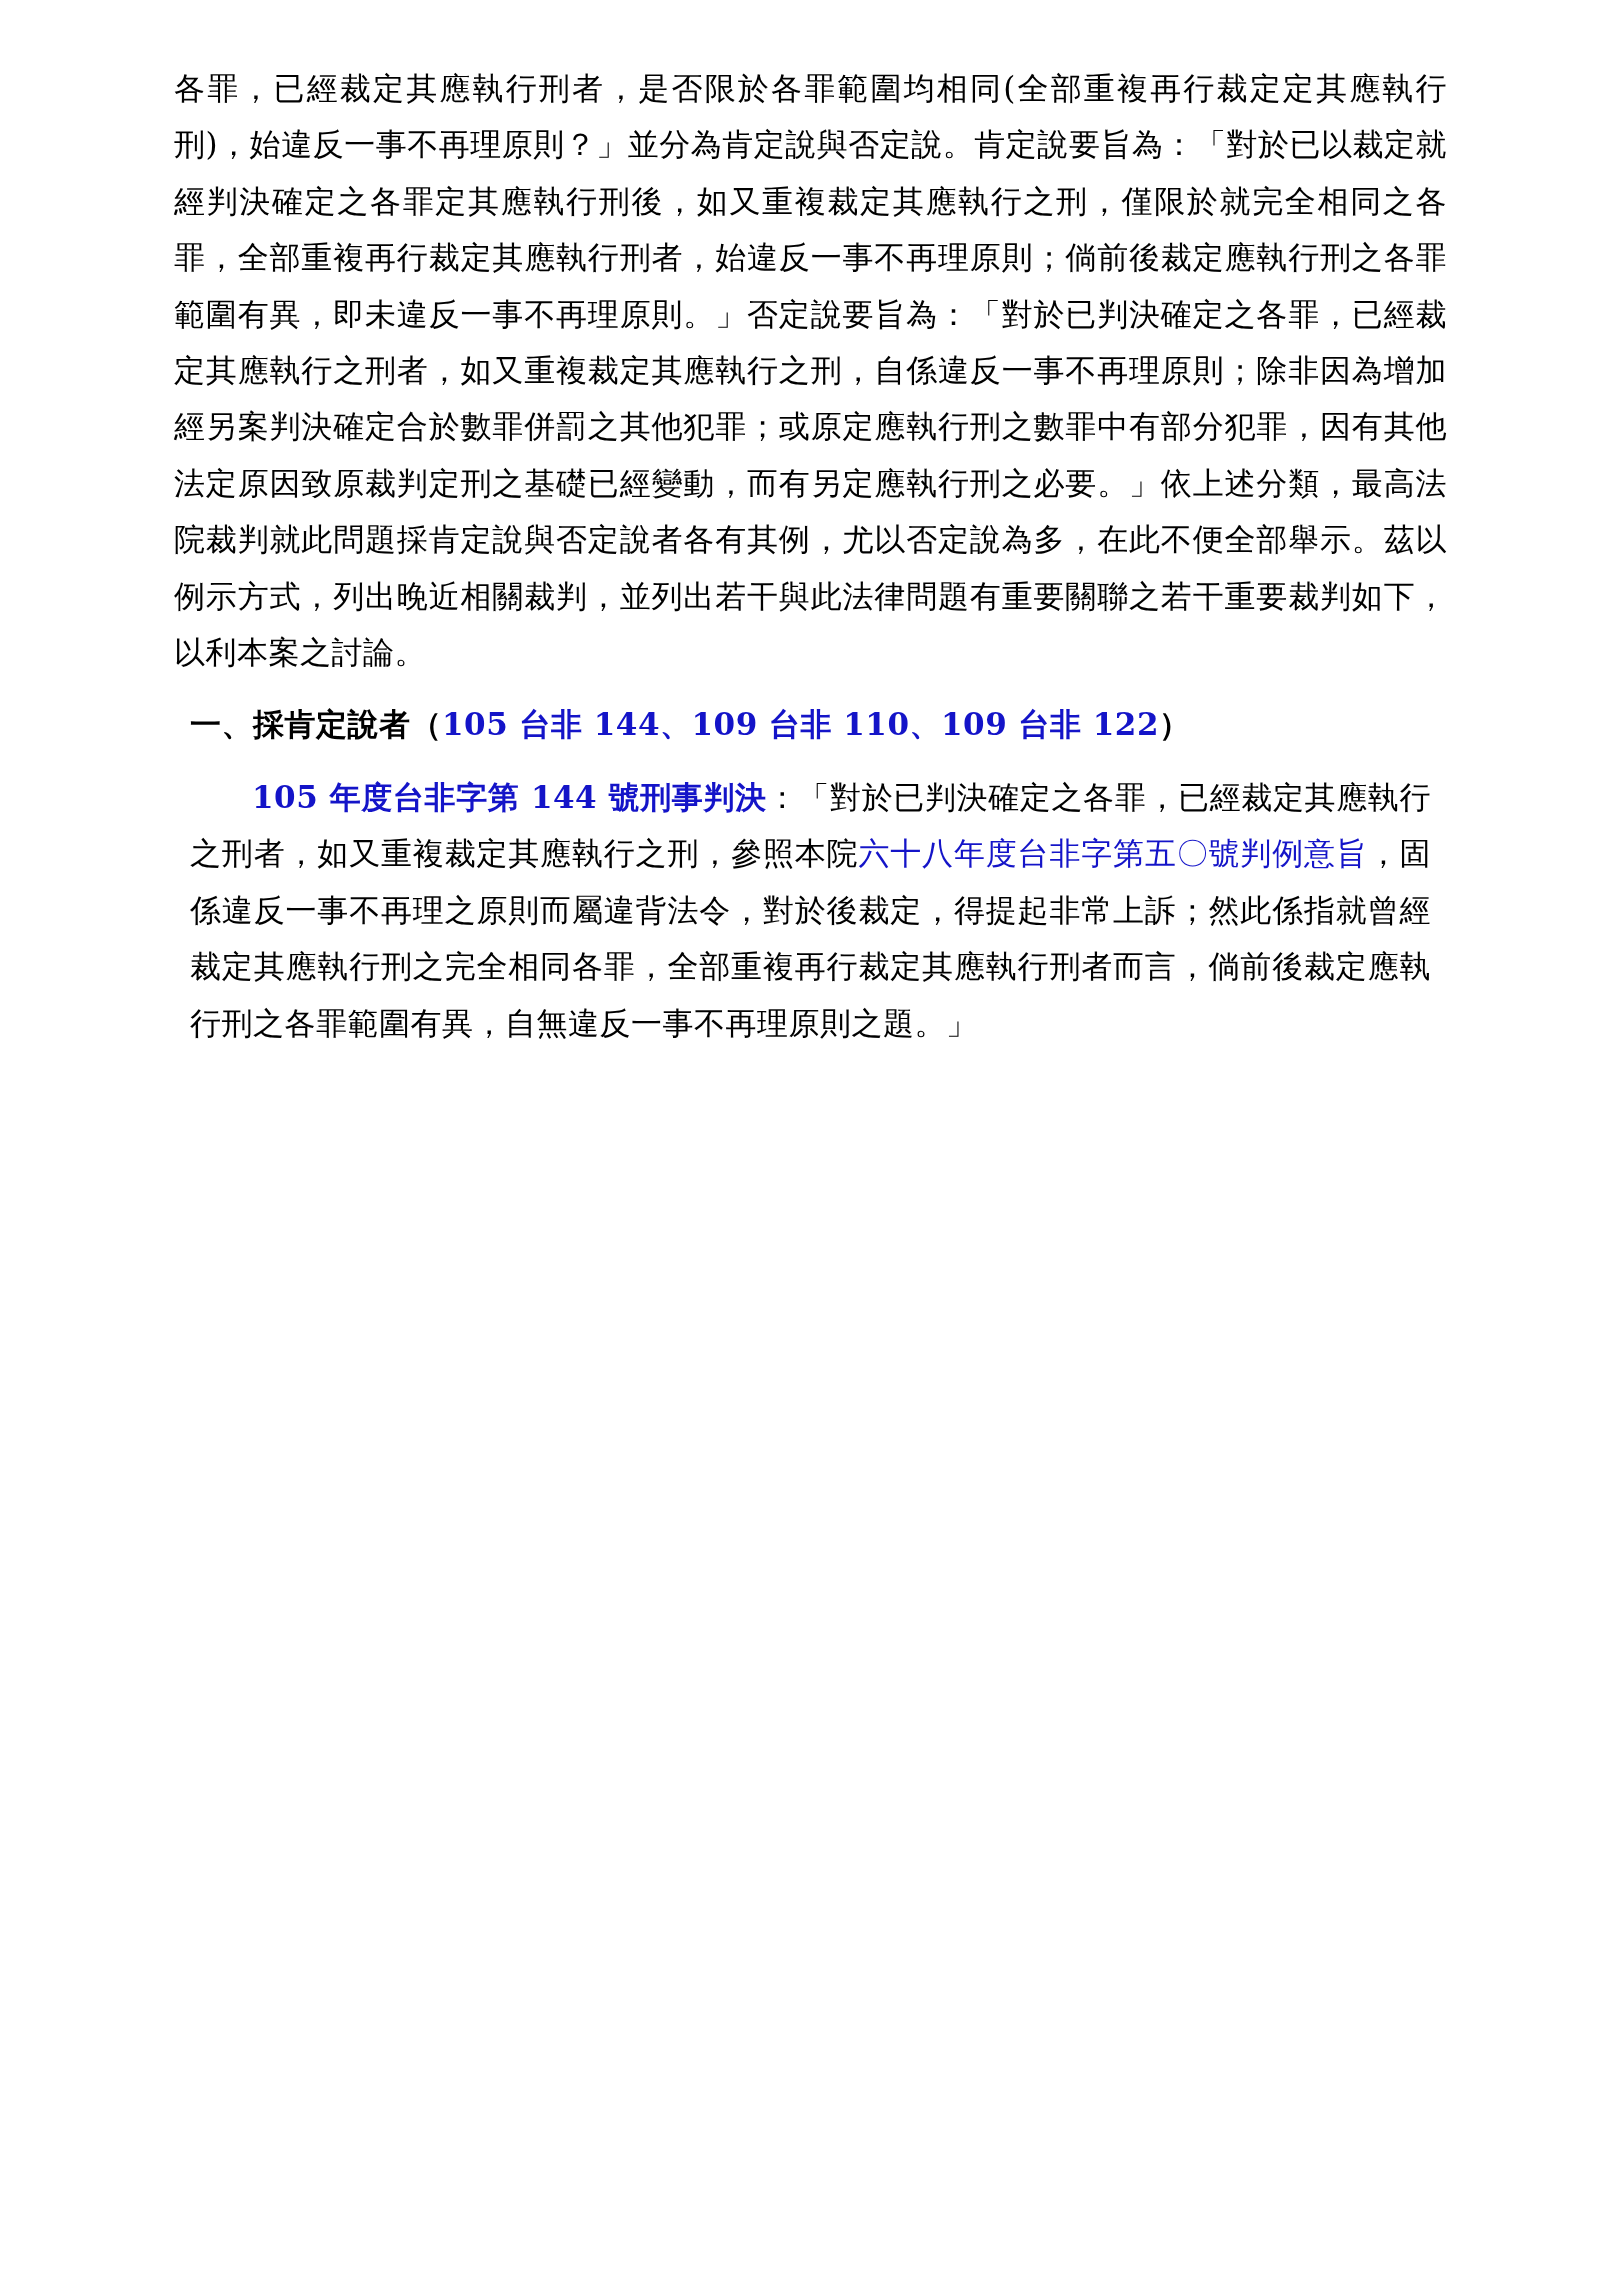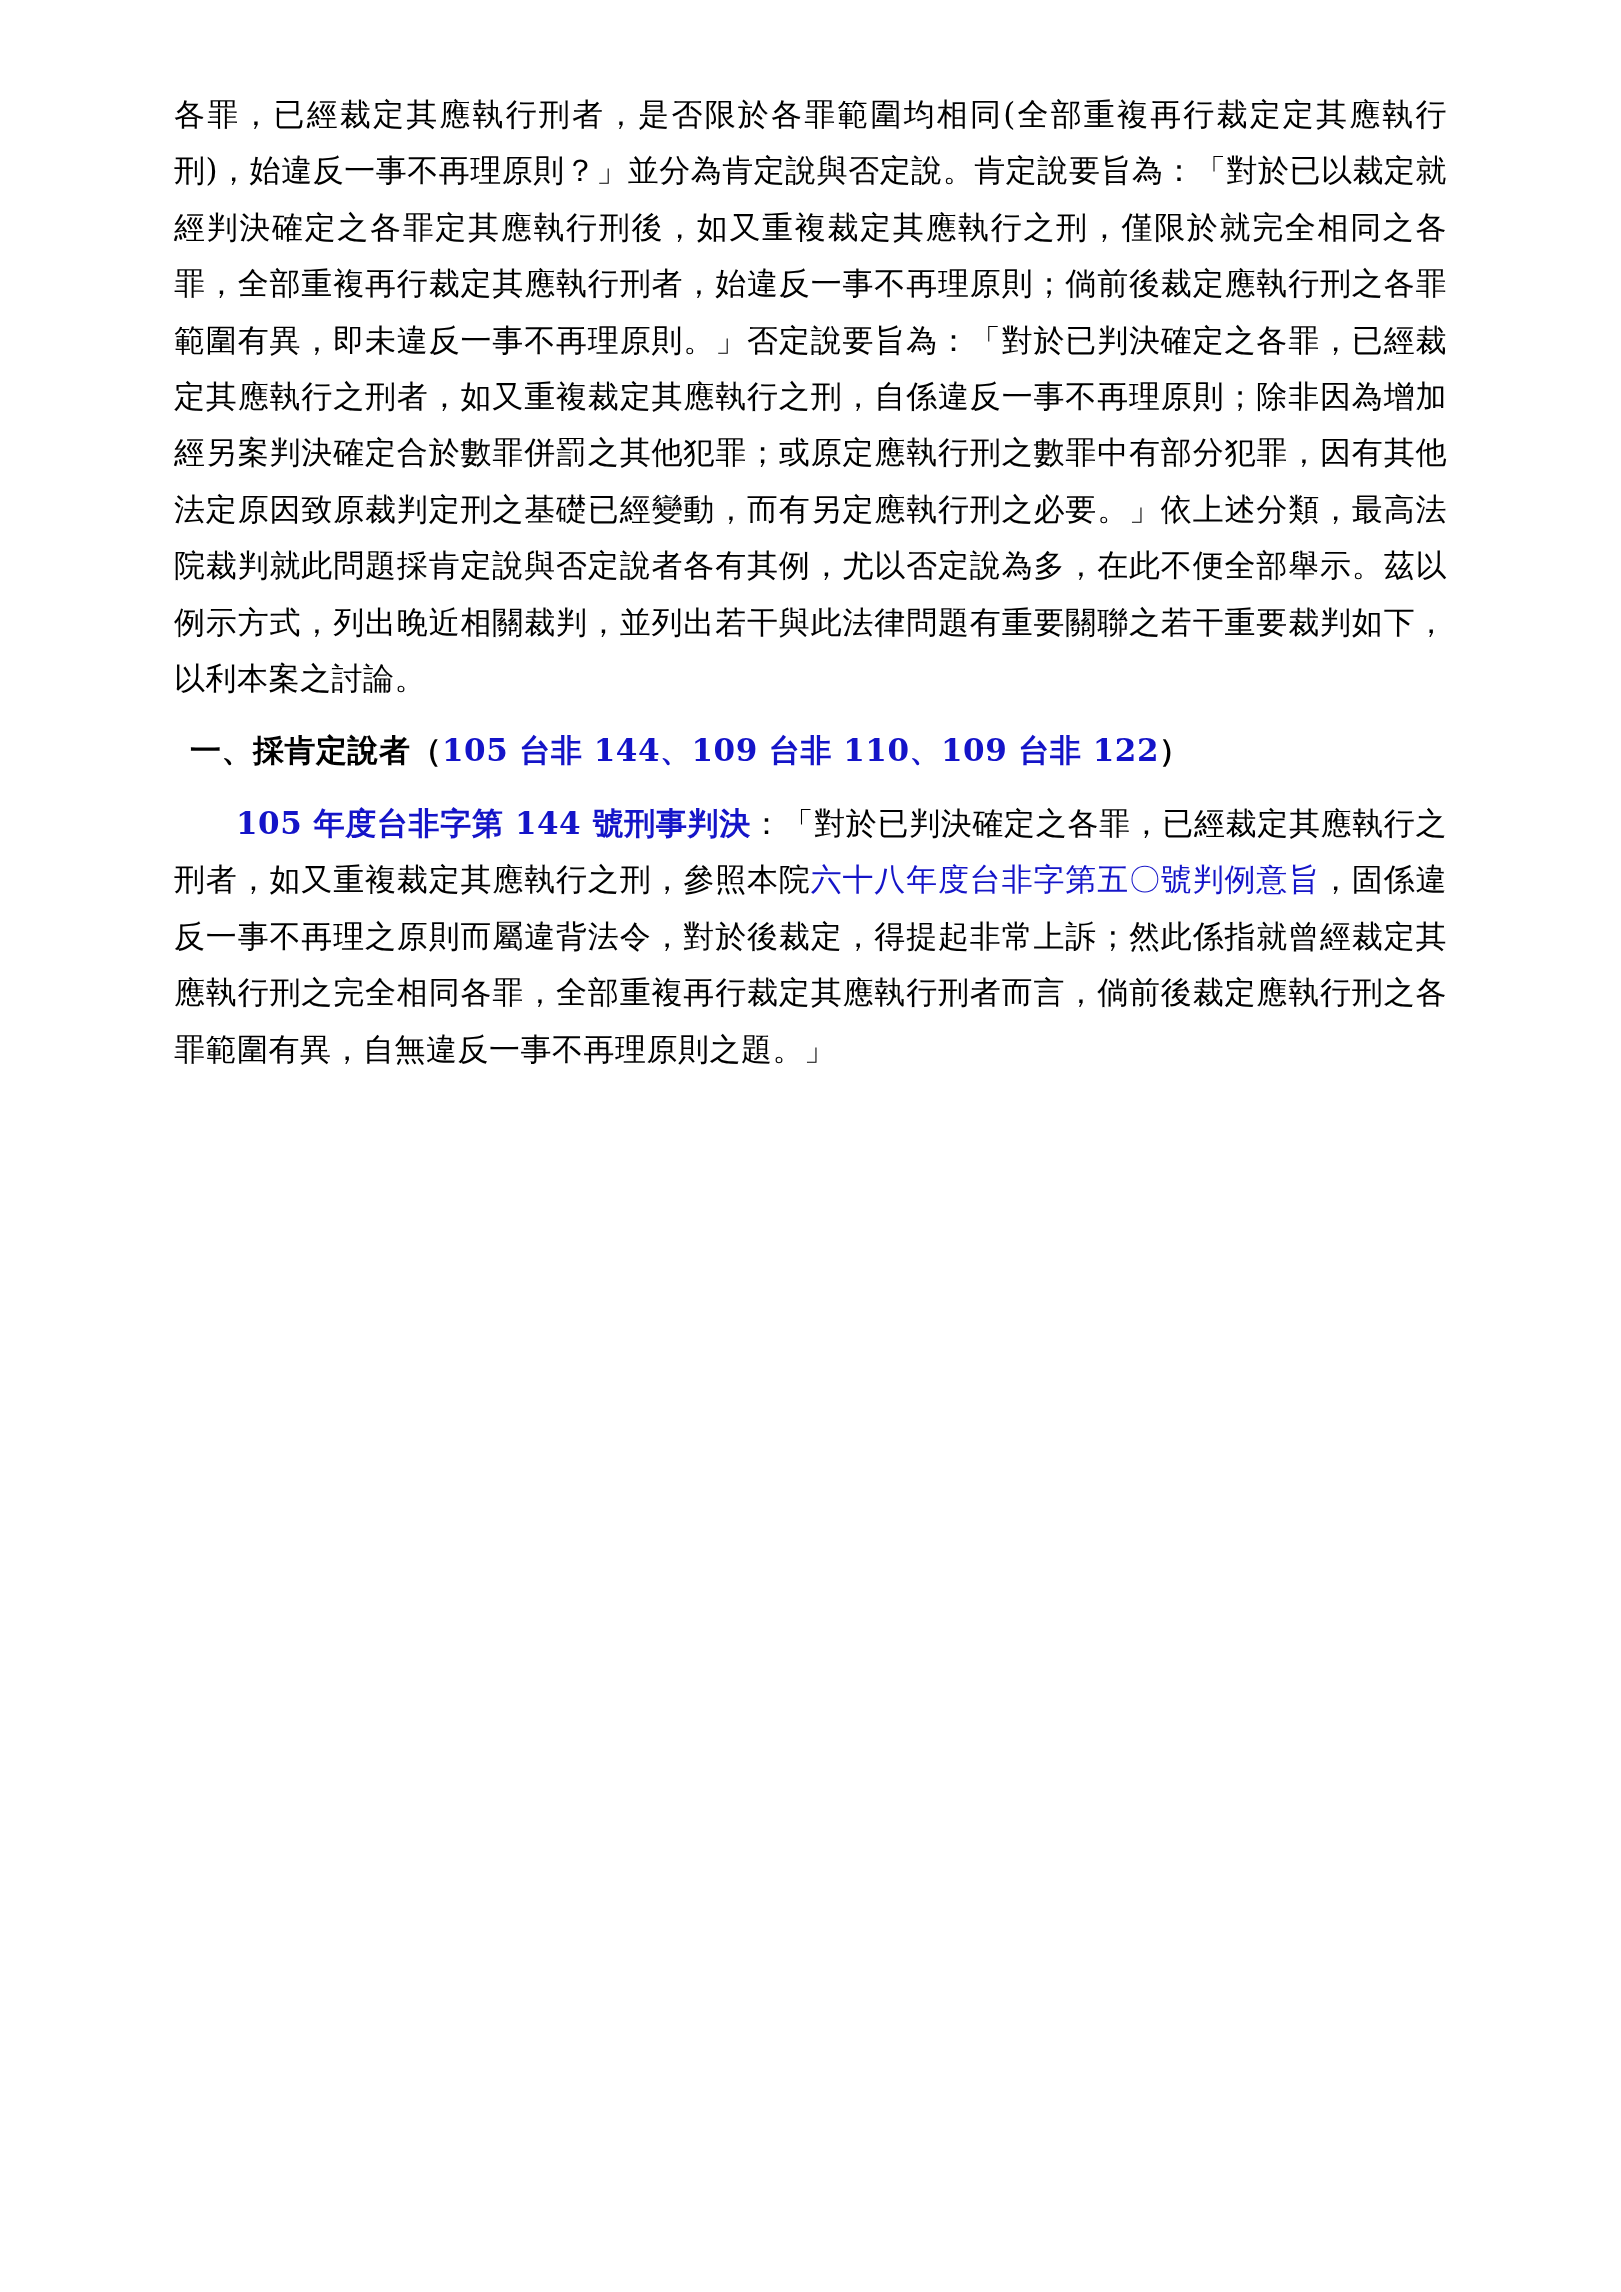--- a/index.html
+++ b/index.html
@@ -6,37 +6,37 @@
     margin: 0;
     padding: 0;
     background: #ffffff;
   }
   .page {
     position: relative;
     width: 1621px;
     height: 1833px;
     background: #ffffff;
     box-sizing: border-box;
-    padding: 86px 174px 0 174px;
+    padding: 60px 174px 0 174px;
     font-family: "DejaVu Serif", "Liberation Serif", serif;
     color: #000000;
   }
   .body-text {
     font-size: 31px;
     line-height: 1.82;
     text-align: justify;
     text-justify: inter-ideograph;
     letter-spacing: 0.5px;
   }
   .para {
     margin: 0;
     text-indent: 0;
   }
   .para-indent {
-    margin: 0;
+    margin: 16px;
     text-indent: 2em;
   }
   .heading {
     margin: 16px;
     font-weight: bold;
     font-size: 31px;
     line-height: 1.82;
     letter-spacing: 0.5px;
   }
   .blue {

